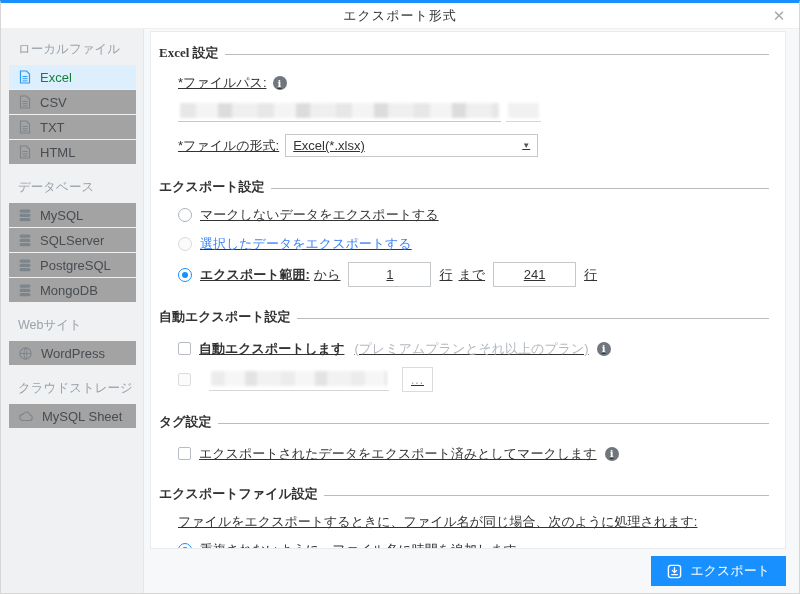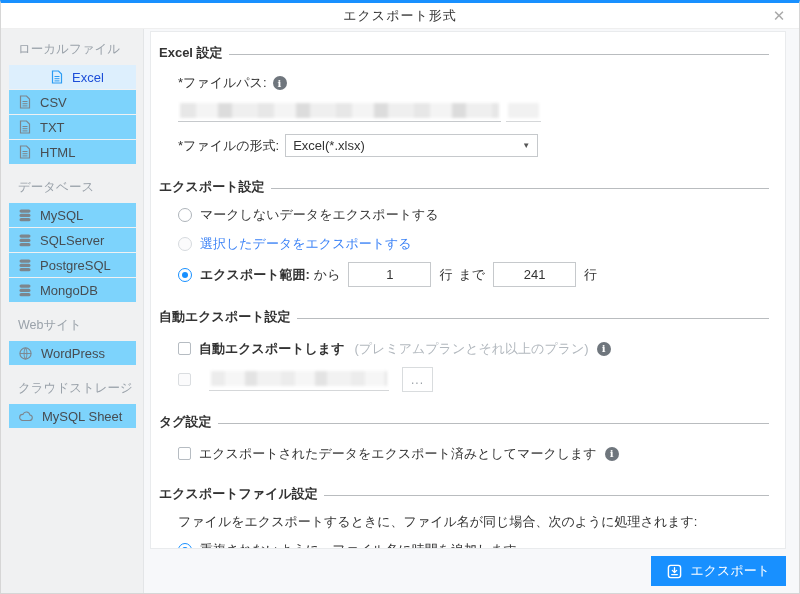--- a/index.html
+++ b/index.html
@@ -29,41 +29,41 @@
   .content { flex:1; display:flex; min-height:0; }
   .sidebar {
     width:143px; flex:0 0 143px; background:#f0f1f2;
     border-right:1px solid #e3e5e7; padding-top:2px; overflow:hidden;
   }
   .sb-header { padding:10px 0 7px 17px; color:#9aa2aa; font-size:12.5px; }
   .sb-list { margin:0 7px 4px 8px; background:#fff; }
   .sb-item {
     height:25px; display:flex; align-items:center; gap:9px;
     padding-left:10px; border-bottom:1px solid #f0f1f2;
-    color:#474d52; cursor:pointer; background:#7dd3fc;
+    color:#474d52; cursor:pointer; background:#a3a3a3;
   }
   .sb-item .sb-icon { display:flex; align-items:center; color:#7d858c; }
-  .sb-item.selected { background:#ddeffd; color:#1d4ed8;justify-content:center; }
+  .sb-item.selected { background:#ddeffd; color:#15803d; }
   .sb-item.selected .sb-icon { color:#2b9cf3; }
   .main { flex:1; display:flex; flex-direction:column; background:#f7f8fa; min-width:0; }
   .card {
     flex:1; background:#fff; border:1px solid #e9ebed;
     margin:2px 13px 0 6px; padding:12px 16px 0 8px; overflow:hidden;
   }
   .footer {
     flex:0 0 44px; display:flex; align-items:center; justify-content:flex-end;
     padding-right:13px;
   }
   
   .sec-title {
     display:flex; align-items:center; font-weight:bold; color:#333;
-    font-size:13px; white-space:nowrap;
+    font-size:13px; white-space:nowrap;font-family:Liberation Serif, serif;
   }
   .sec-title::after { content:""; flex:1; border-top:1px solid #b9bcbf; margin-left:6px; margin-top:2px; }
-  .sec-body { padding-left:19px; }
+  .sec-body { padding-left:19px;text-decoration:underline; }
   .row { display:flex; align-items:center; }
   
   .lbl { color:#333; }
   .info-icon {
     width:14px; height:14px; border-radius:50%; background:#6f767d; color:#fff;
     font-size:10px; font-weight:bold; display:inline-flex; align-items:center;
     justify-content:center; margin-left:6px; font-family:"DejaVu Serif", serif;
   }
   .path-row { margin-top:9px; display:flex; align-items:flex-end; gap:5px; }
   .path-input {

